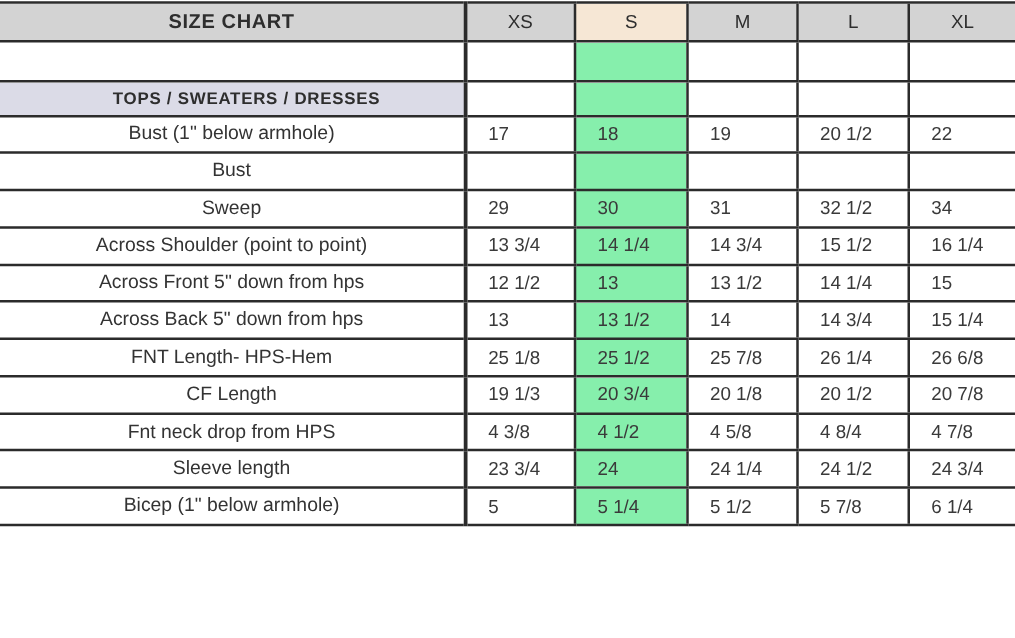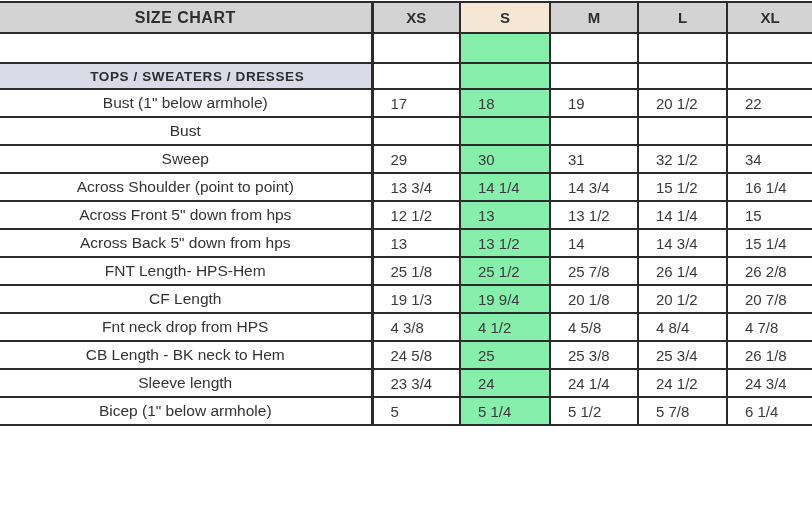--- a/index.html
+++ b/index.html
@@ -44,21 +44,21 @@
     background: #d3d3d3;
     font-size: 16px;
     font-weight: bold;
     letter-spacing: 0.5px;
     text-align: center;
     color: #2e2e2e;
   }
   th.size-cell {
     background: #d3d3d3;
     font-size: 15px;
-    font-weight: bold;
+    font-weight: normal;
     text-align: center;
     color: #2e2e2e;
   }
   th.size-cell.hl { background: #f6e7d5; }
 
   td.label {
     text-align: center;
     font-size: 15.5px;
     color: #333333;
   }
@@ -164,47 +164,39 @@
         <td class="val">14</td>
         <td class="val">14 3/4</td>
         <td class="val">15 1/4</td>
       </tr>
       <tr class="data-row">
         <td class="label">FNT Length- HPS-Hem</td>
         <td class="val">25 1/8</td>
         <td class="val hl">25 1/2</td>
         <td class="val">25 7/8</td>
         <td class="val">26 1/4</td>
-        <td class="val">26 2/8</td>
+        <td class="val">26 6/8</td>
       </tr>
       <tr class="data-row">
         <td class="label">CF Length</td>
         <td class="val">19 1/3</td>
-        <td class="val hl">19 9/4</td>
+        <td class="val hl">20 3/4</td>
         <td class="val">20 1/8</td>
         <td class="val">20 1/2</td>
         <td class="val">20 7/8</td>
       </tr>
       <tr class="data-row">
         <td class="label">Fnt neck drop from HPS</td>
         <td class="val">4 3/8</td>
         <td class="val hl">4 1/2</td>
         <td class="val">4 5/8</td>
         <td class="val">4 8/4</td>
         <td class="val">4 7/8</td>
       </tr>
       <tr class="data-row">
-        <td class="label">CB Length - BK neck to Hem</td>
-        <td class="val">24 5/8</td>
-        <td class="val hl">25</td>
-        <td class="val">25 3/8</td>
-        <td class="val">25 3/4</td>
-        <td class="val">26 1/8</td>
-      </tr>
-      <tr class="data-row">
         <td class="label">Sleeve length</td>
         <td class="val">23 3/4</td>
         <td class="val hl">24</td>
         <td class="val">24 1/4</td>
         <td class="val">24 1/2</td>
         <td class="val">24 3/4</td>
       </tr>
       <tr class="data-row">
         <td class="label">Bicep (1" below armhole)</td>
         <td class="val">5</td>

